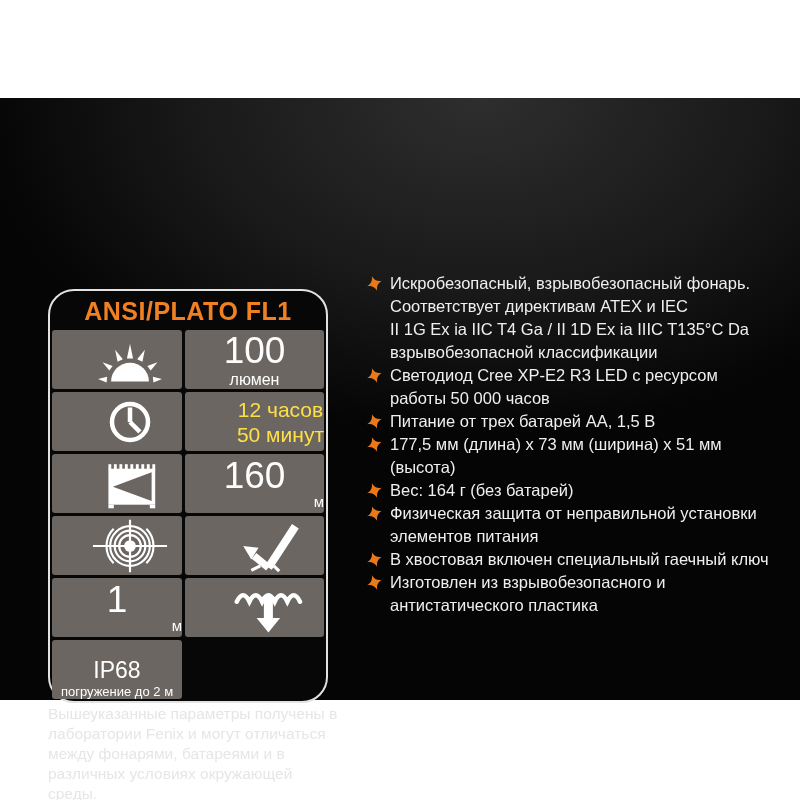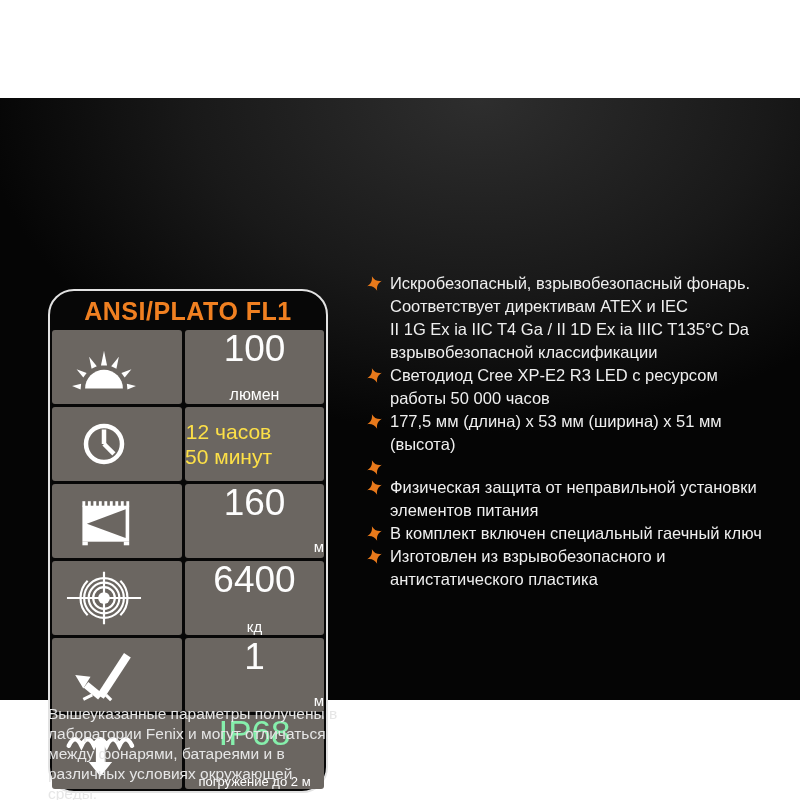--- a/index.html
+++ b/index.html
@@ -7,26 +7,26 @@
         font-family:"Liberation Sans","DejaVu Sans",sans-serif;}
   .band{position:absolute;left:0;top:98px;width:800px;height:602px;
         background-color:#040404;
         background-image:radial-gradient(ellipse 640px 430px at 60% 0%, #2e2e2e 0%, #191919 45%, #050505 78%);}
   
   .panel{position:absolute;left:48px;top:171px;width:272px;
          border:2px solid #e2e2e2;border-radius:26px;background:#070707;padding:2px;margin-top:20px;}
   .panel-title{height:37px;line-height:37px;text-align:center;
                color:#f08021;font-size:25px;font-weight:bold;letter-spacing:.5px;}
   .grid{display:grid;grid-template-columns:130px 1fr;gap:3px;}
-  .cell{background:#6b6661;border-radius:3px;height:74px;display:flex;
-        align-items:center;justify-content:space-between;overflow:hidden;}
+  .cell{background:#6b6661;border-radius:3px;height:59px;display:flex;
+        align-items:center;justify-content:flex-end;overflow:hidden;}
   .cell svg{display:block;}
   .stack{flex-direction:column;}
   .v-big{color:#fdfdfd;font-size:37px;line-height:1;white-space:nowrap;}
-  .v-big-ip{color:#86efac;font-size:35px;line-height:1;white-space:nowrap;}
+  .v-big-ip{color:#ffffff;font-size:23px;line-height:1;white-space:nowrap;}
   .v-unit{color:#ffffff;font-size:16px;line-height:1.1;margin-top:2px;}
   .v-unit-sm{color:#fdfdfd;font-size:15px;line-height:1.1;margin-top:1px;}
   .v-unit-wide{color:#ffffff;font-size:13px;line-height:1.1;margin-top:3px;white-space:nowrap;}
   .v-sub{color:#fdfdfd;font-size:15px;line-height:1;margin-left:3px;align-self:flex-end;margin-bottom:4px;}
   .inline{flex-direction:column;}
   .v-mid{color:#fde047;font-size:21px;line-height:25px;text-align:center;white-space:pre-line;}
   
   .features{position:absolute;left:366px;top:174px;width:404px;margin:0;padding:0;list-style:none;}
   .features li{display:flex;align-items:flex-start;}
   .features .star{flex:0 0 17px;width:17px;height:17px;margin:3px 7px 0 0;}
@@ -103,24 +103,20 @@
             <circle cx="50" cy="31" r="6.5" fill="#ffffff" stroke="none"></circle>
             <circle cx="50" cy="31" r="12" stroke-width="2.4"></circle>
             <circle cx="50" cy="31" r="17" stroke-width="2.4"></circle>
             <circle cx="50" cy="31" r="22" stroke-width="2.4"></circle>
             <path d="M31.9,11.9 A27,27 0 0 0 31.9,50.1" stroke-width="2.4"></path>
             <path d="M68.1,11.9 A27,27 0 0 1 68.1,50.1" stroke-width="2.4"></path>
             <line x1="9" y1="31" x2="91" y2="31" stroke-width="2.4"></line>
             <line x1="50" y1="2" x2="50" y2="60" stroke-width="2.4"></line>
           </svg>
         </div>
-        <div class="cell stack">
-          <span class="v-big">6400</span>
-          <span class="v-unit-sm">кд</span>
-        </div>
 
         <div class="cell">
           <svg width="104" height="54" viewBox="0 0 100 60" fill="none" stroke="#ffffff">
             <line x1="76" y1="8" x2="46" y2="54" stroke-width="9"></line>
             <line x1="46" y1="54" x2="30" y2="41" stroke-width="8"></line>
             <polygon points="18,30 35,32 27,45" fill="#ffffff" stroke="none"></polygon>
             <line x1="27" y1="57" x2="37" y2="52" stroke-width="3.5"></line>
             <line x1="58" y1="58" x2="52" y2="52" stroke-width="3.5"></line>
           </svg>
         </div>
@@ -163,40 +159,47 @@
         <svg class="star" viewBox="0 0 24 24">
           <path fill="#e8791b" transform="rotate(-20 12 12)" d="M12 1 C13.2 7.2 16.8 10.8 23 12 C16.8 13.2 13.2 16.8 12 23 C10.8 16.8 7.2 13.2 1 12 C7.2 10.8 10.8 7.2 12 1 Z"></path>
         </svg>
         <span class="feature-text">Светодиод Cree XP-E2 R3 LED с ресурсом
 работы 50 000 часов</span>
       </li>
       <li>
         <svg class="star" viewBox="0 0 24 24">
           <path fill="#e8791b" transform="rotate(-20 12 12)" d="M12 1 C13.2 7.2 16.8 10.8 23 12 C16.8 13.2 13.2 16.8 12 23 C10.8 16.8 7.2 13.2 1 12 C7.2 10.8 10.8 7.2 12 1 Z"></path>
         </svg>
-        <span class="feature-text">177,5 мм (длина) x 53 мм (ширина) x 51 мм
+        <span class="feature-text">Питание от трех батарей AA, 1,5 В</span>
+      </li>
+      <li>
+        <svg class="star" viewBox="0 0 24 24">
+          <path fill="#e8791b" transform="rotate(-20 12 12)" d="M12 1 C13.2 7.2 16.8 10.8 23 12 C16.8 13.2 13.2 16.8 12 23 C10.8 16.8 7.2 13.2 1 12 C7.2 10.8 10.8 7.2 12 1 Z"></path>
+        </svg>
+        <span class="feature-text">177,5 мм (длина) x 73 мм (ширина) x 51 мм
 (высота)</span>
       </li>
       <li>
         <svg class="star" viewBox="0 0 24 24">
           <path fill="#e8791b" transform="rotate(-20 12 12)" d="M12 1 C13.2 7.2 16.8 10.8 23 12 C16.8 13.2 13.2 16.8 12 23 C10.8 16.8 7.2 13.2 1 12 C7.2 10.8 10.8 7.2 12 1 Z"></path>
         </svg>
+        <span class="feature-text">Вес: 164 г (без батарей)</span>
       </li>
       <li>
         <svg class="star" viewBox="0 0 24 24">
           <path fill="#e8791b" transform="rotate(-20 12 12)" d="M12 1 C13.2 7.2 16.8 10.8 23 12 C16.8 13.2 13.2 16.8 12 23 C10.8 16.8 7.2 13.2 1 12 C7.2 10.8 10.8 7.2 12 1 Z"></path>
         </svg>
         <span class="feature-text">Физическая защита от неправильной установки
 элементов питания</span>
       </li>
       <li>
         <svg class="star" viewBox="0 0 24 24">
           <path fill="#e8791b" transform="rotate(-20 12 12)" d="M12 1 C13.2 7.2 16.8 10.8 23 12 C16.8 13.2 13.2 16.8 12 23 C10.8 16.8 7.2 13.2 1 12 C7.2 10.8 10.8 7.2 12 1 Z"></path>
         </svg>
-        <span class="feature-text">В комплект включен специальный гаечный ключ</span>
+        <span class="feature-text">В хвостовая включен специальный гаечный ключ</span>
       </li>
       <li>
         <svg class="star" viewBox="0 0 24 24">
           <path fill="#e8791b" transform="rotate(-20 12 12)" d="M12 1 C13.2 7.2 16.8 10.8 23 12 C16.8 13.2 13.2 16.8 12 23 C10.8 16.8 7.2 13.2 1 12 C7.2 10.8 10.8 7.2 12 1 Z"></path>
         </svg>
         <span class="feature-text">Изготовлен из взрывобезопасного и
 антистатического пластика</span>
       </li>
     </ul>
 

